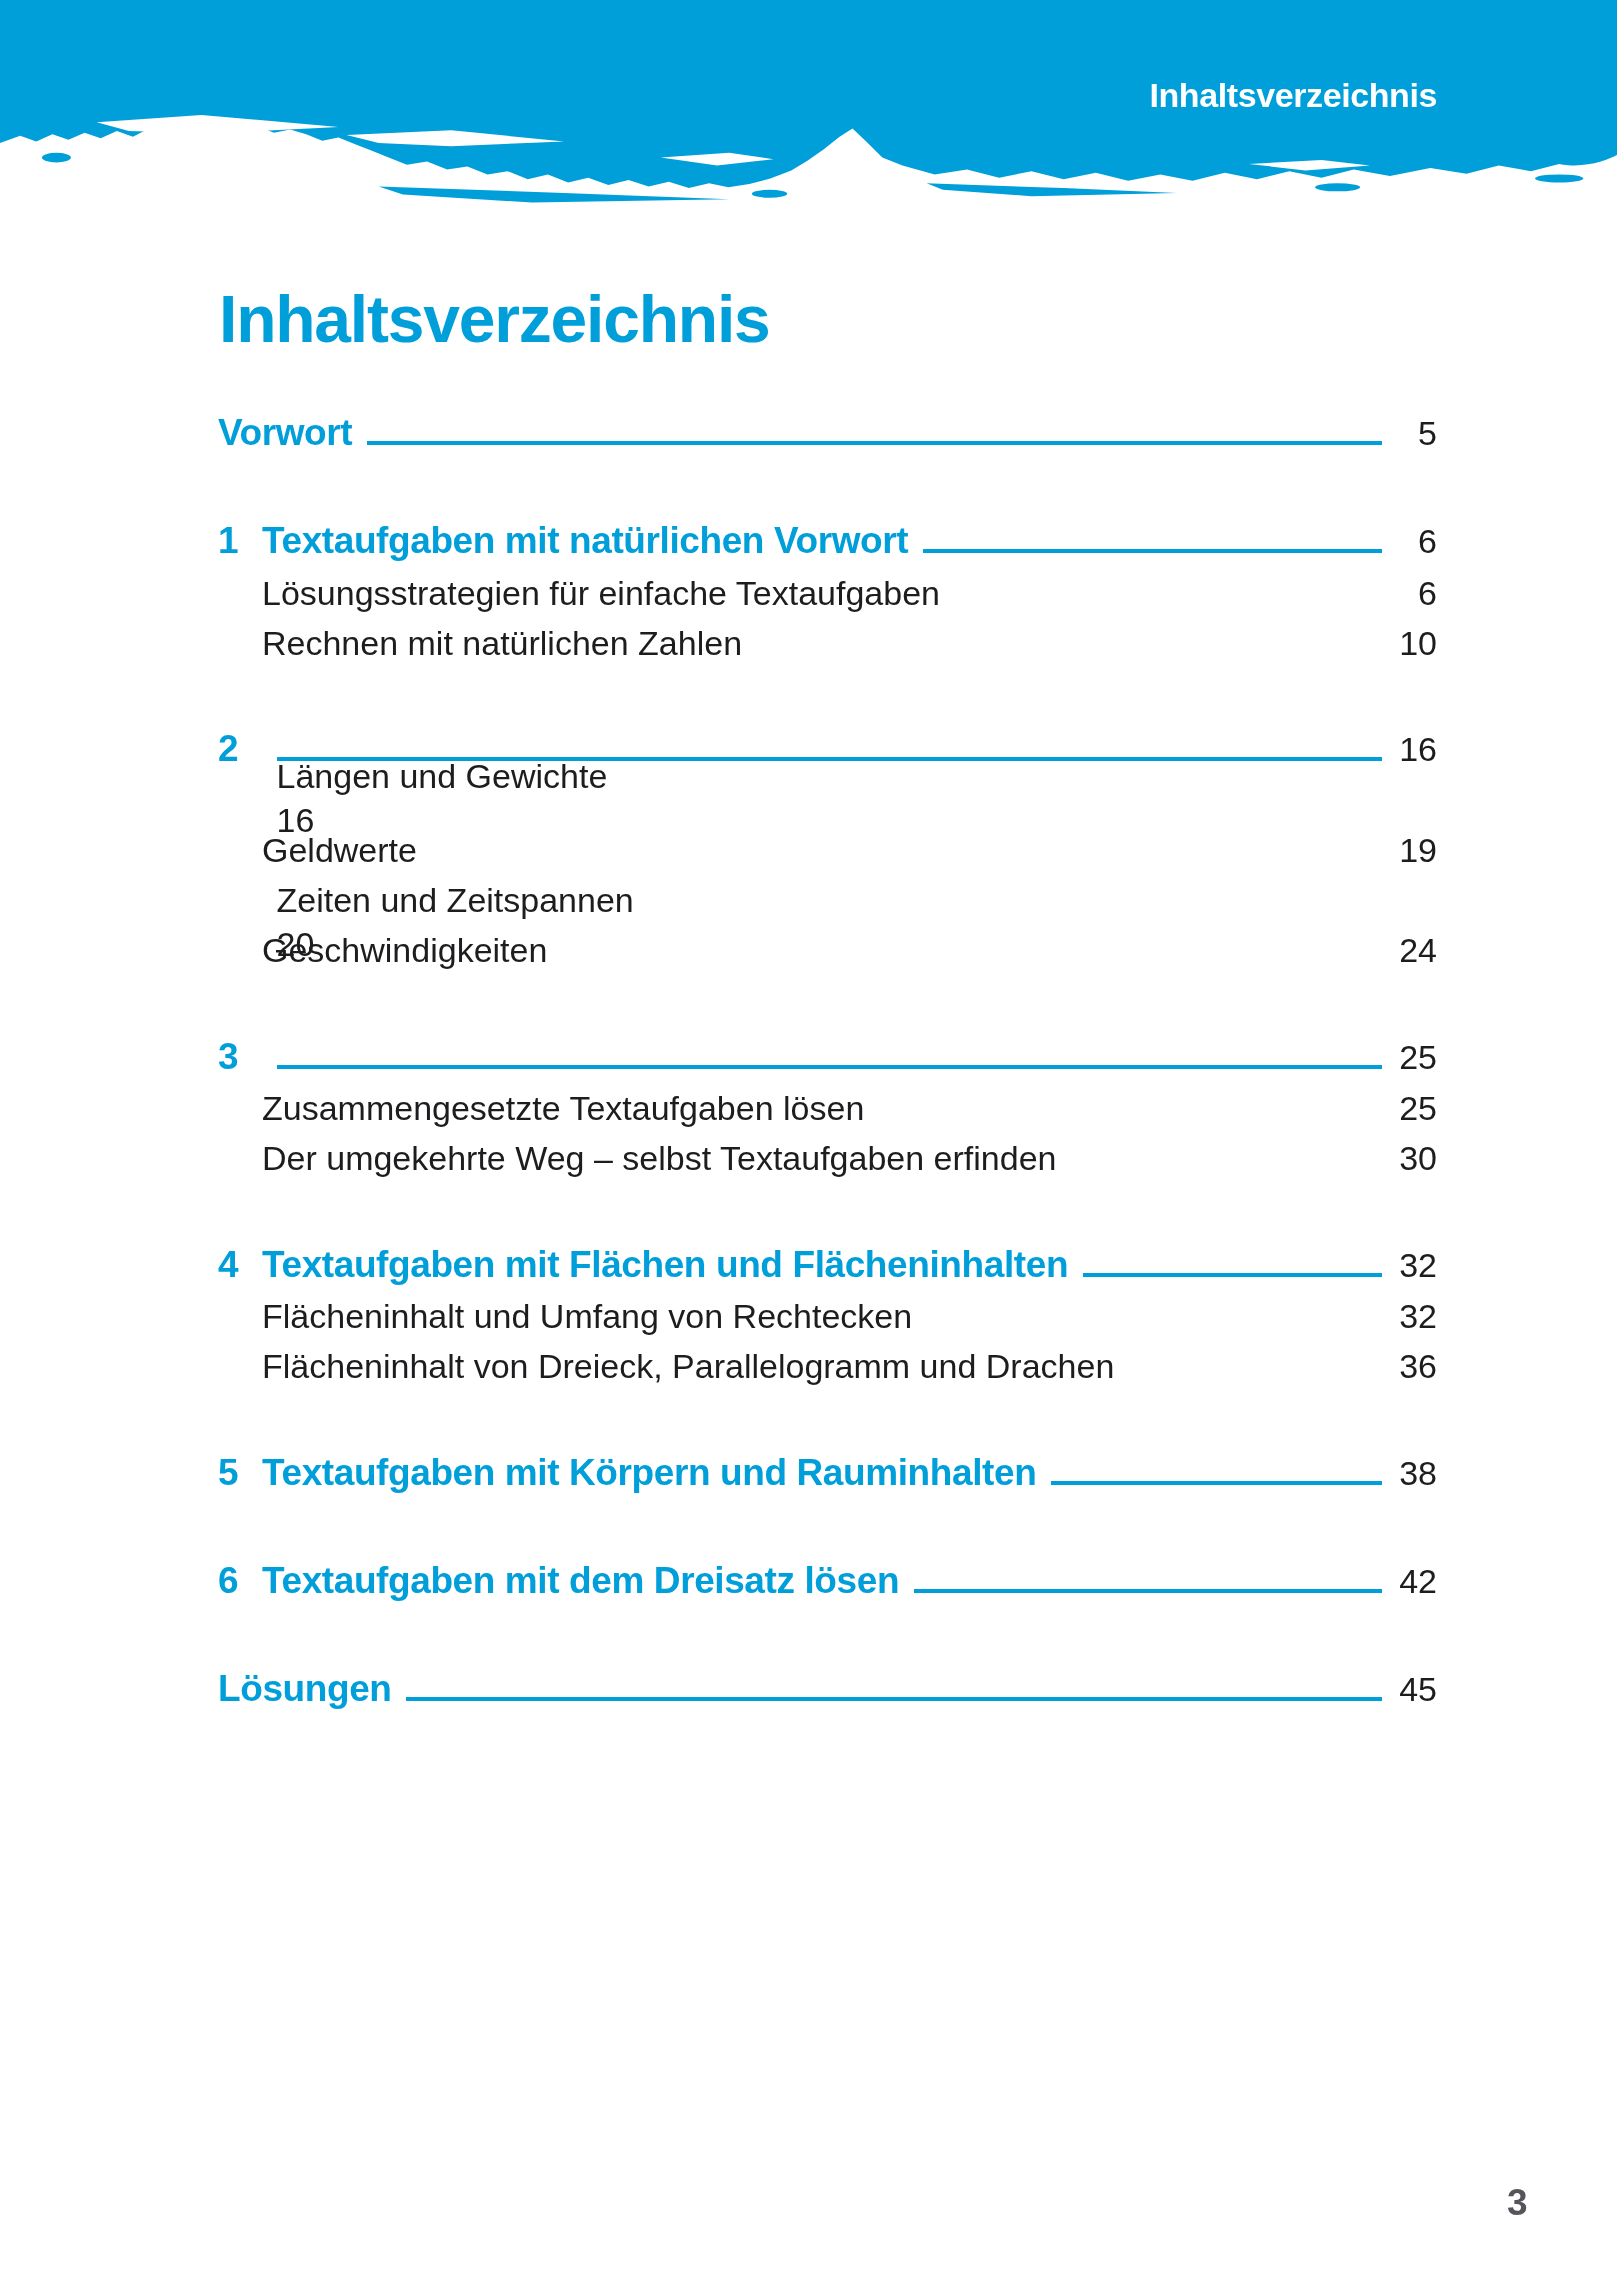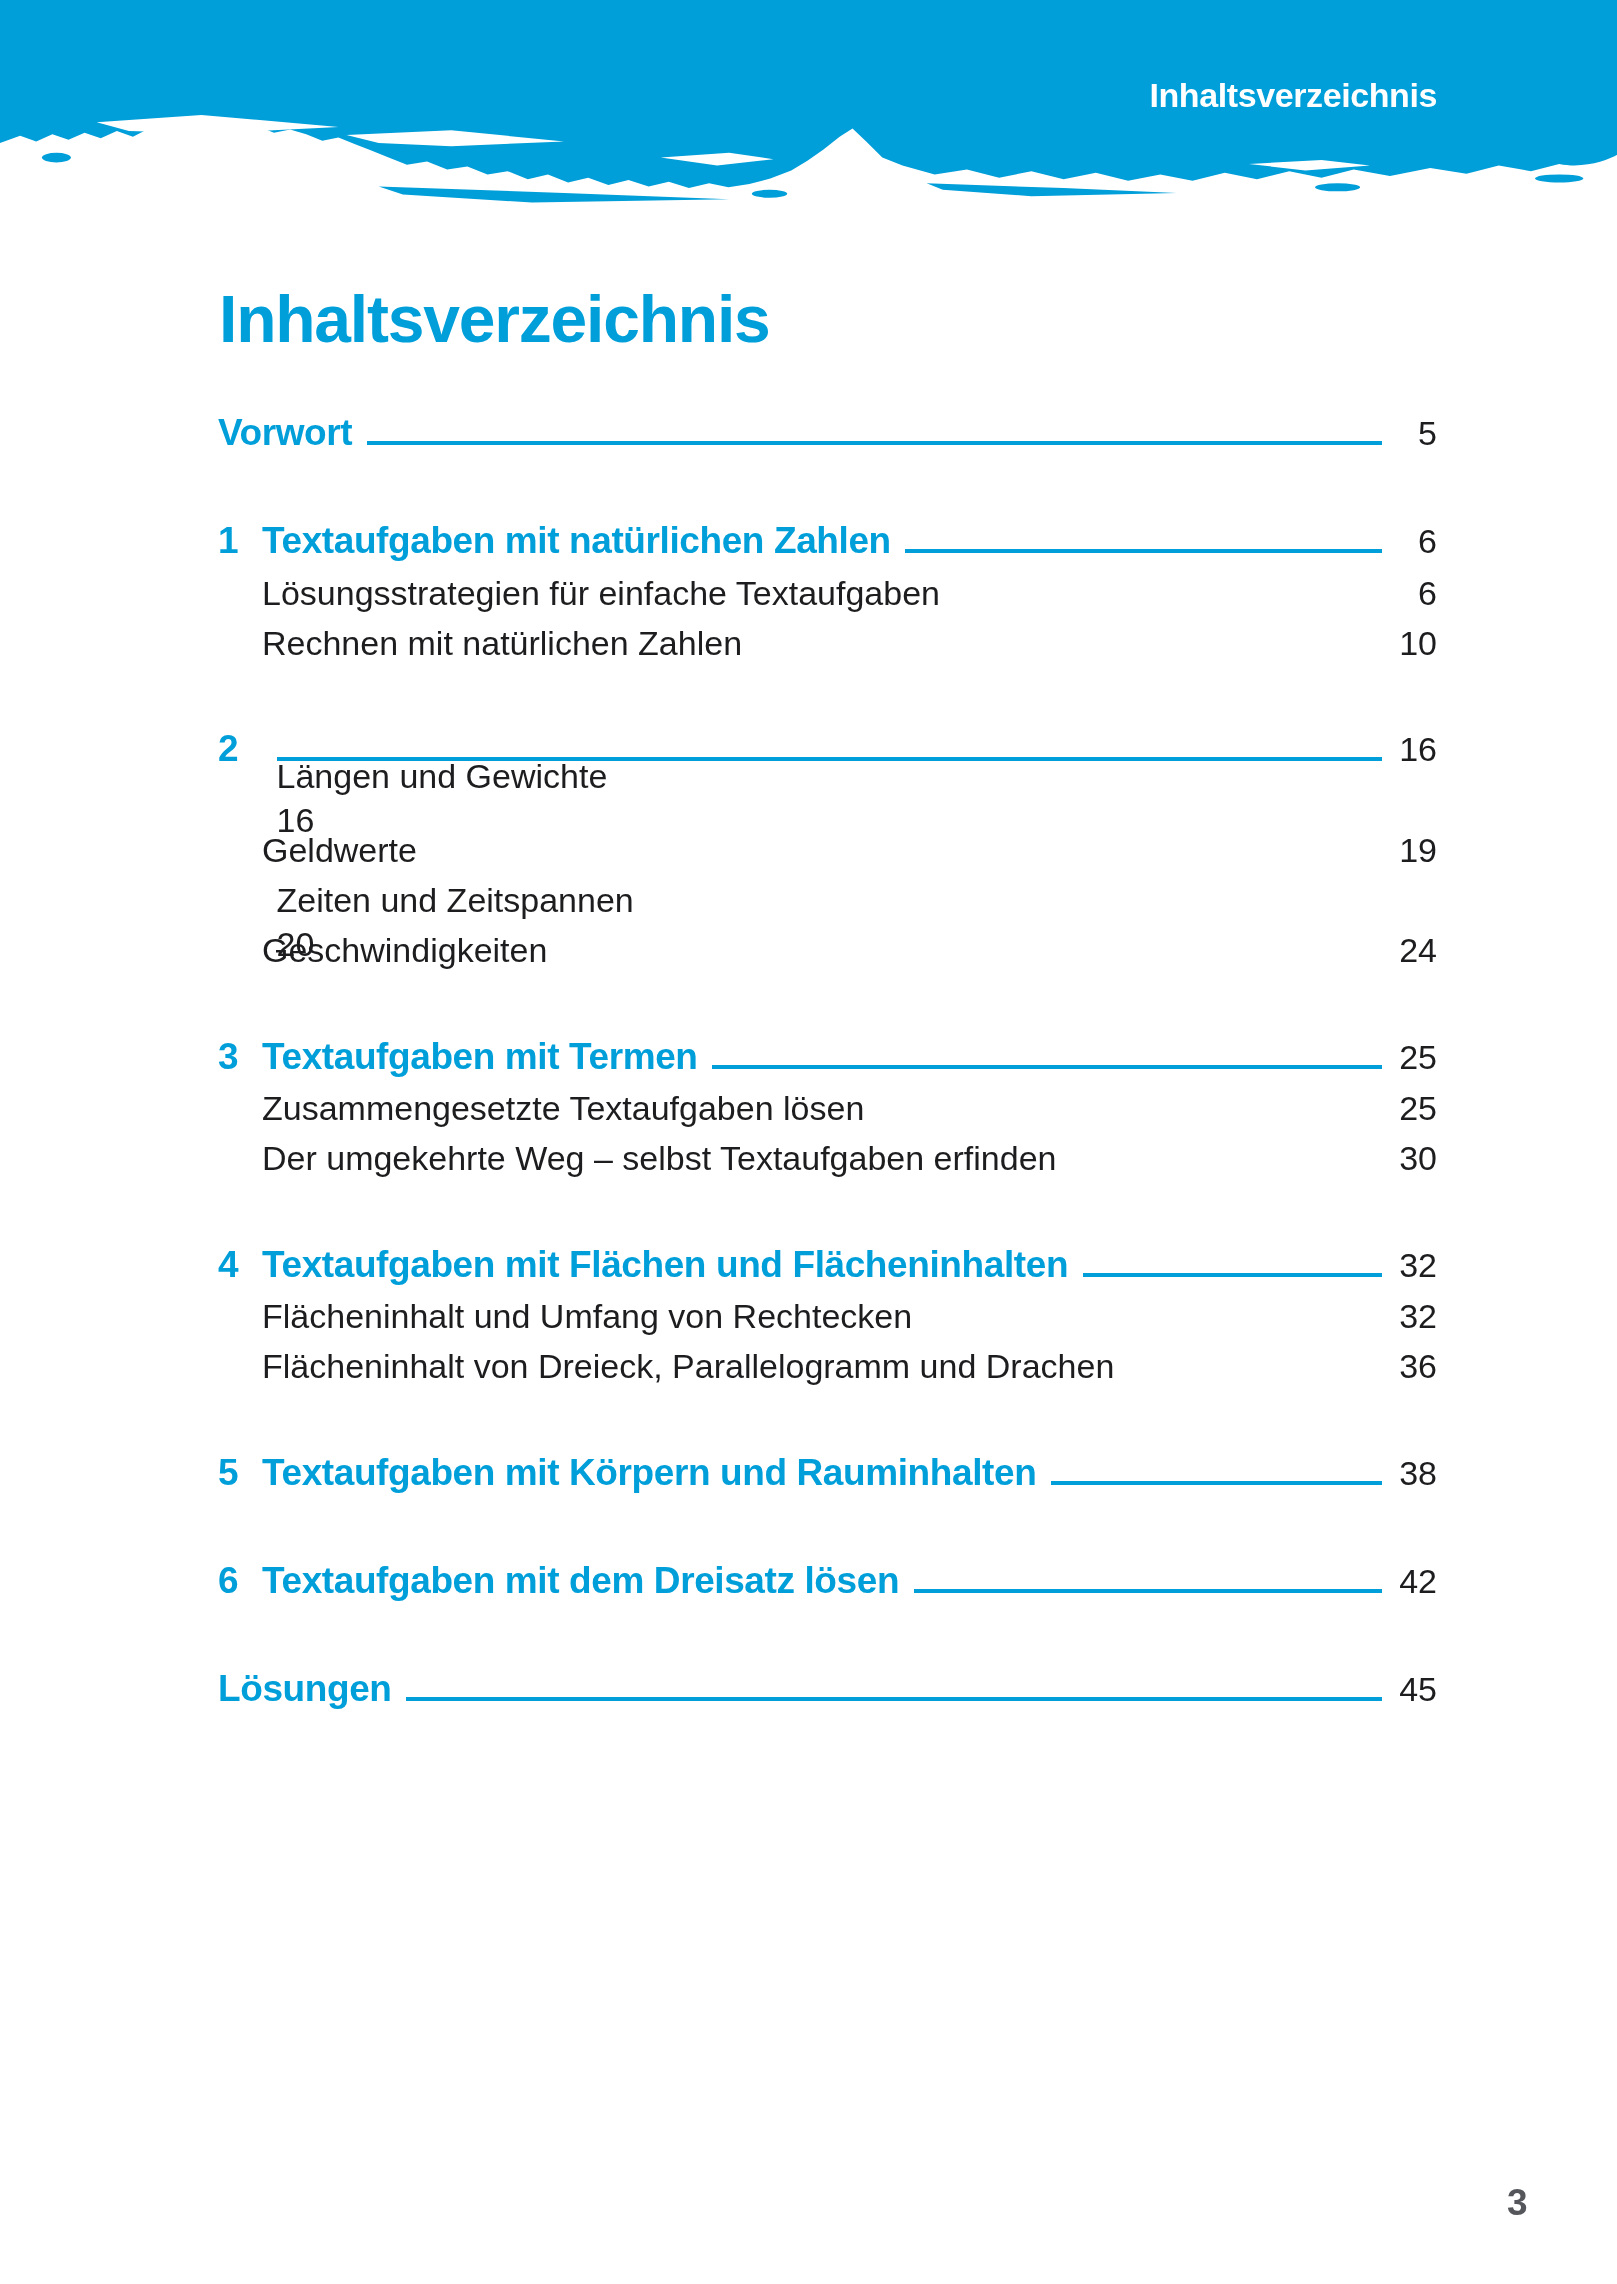--- a/index.html
+++ b/index.html
@@ -71,21 +71,21 @@
 <h1 class="page-title">Inhaltsverzeichnis</h1>
 
 <div id="toc">
     <div class="row heading" style="top: 412px;">
       <span class="label">Vorwort</span>
       <span class="rule"></span>
       <span class="pagenum">5</span>
     </div>
     <div class="row heading" style="top: 520px;">
       <span class="num">1</span>
-      <span class="label">Textaufgaben mit natürlichen Zahlen</span>
+      <span class="label">Textaufgaben mit natürlichen Vorwort</span>
       <span class="rule"></span>
       <span class="pagenum">6</span>
     </div>
     <div class="row sub" style="top: 574px;">
       <span class="label">Lösungsstrategien für einfache Textaufgaben</span>
       <span class="rule"></span>
       <span class="pagenum">6</span>
     </div>
     <div class="row sub" style="top: 624px;">
       <span class="label">Rechnen mit natürlichen Zahlen</span>
@@ -112,21 +112,20 @@
       <span class="rule"></span>
       <span class="pagenum">20</span>
     </div>
     <div class="row sub" style="top: 931px;">
       <span class="label">Geschwindigkeiten</span>
       <span class="rule"></span>
       <span class="pagenum">24</span>
     </div>
     <div class="row heading" style="top: 1036px;">
       <span class="num">3</span>
-      <span class="label">Textaufgaben mit Termen</span>
       <span class="rule"></span>
       <span class="pagenum">25</span>
     </div>
     <div class="row sub" style="top: 1089px;">
       <span class="label">Zusammengesetzte Textaufgaben lösen</span>
       <span class="rule"></span>
       <span class="pagenum">25</span>
     </div>
     <div class="row sub" style="top: 1139px; gap: 6px;">
       <span class="label">Der umgekehrte Weg – selbst Textaufgaben erfinden</span>

